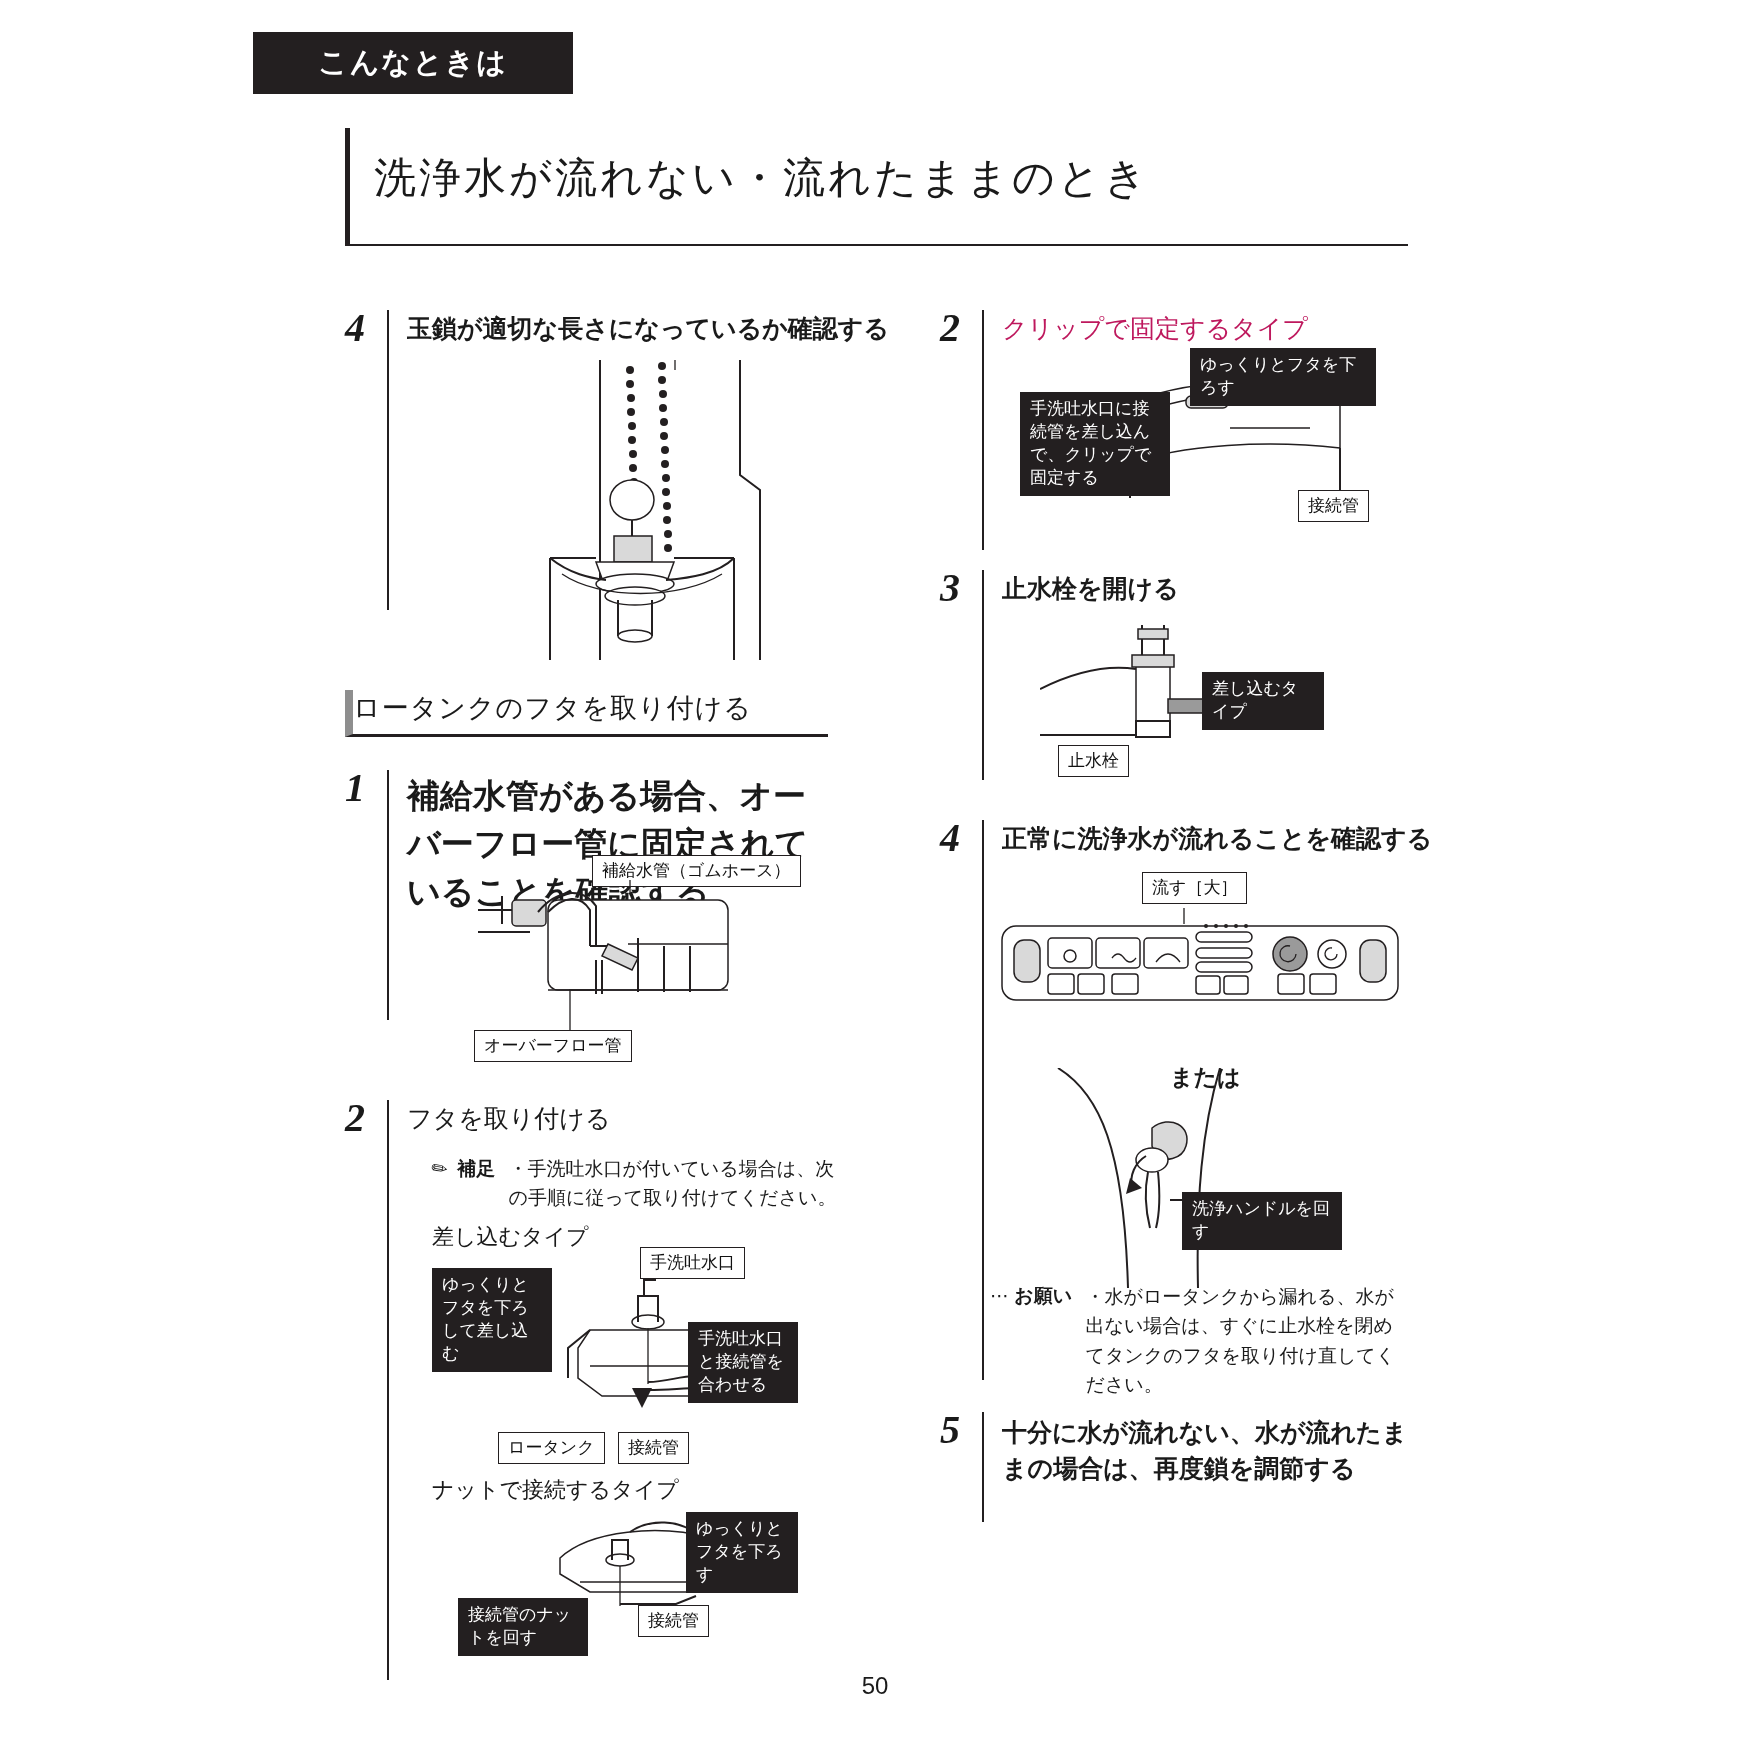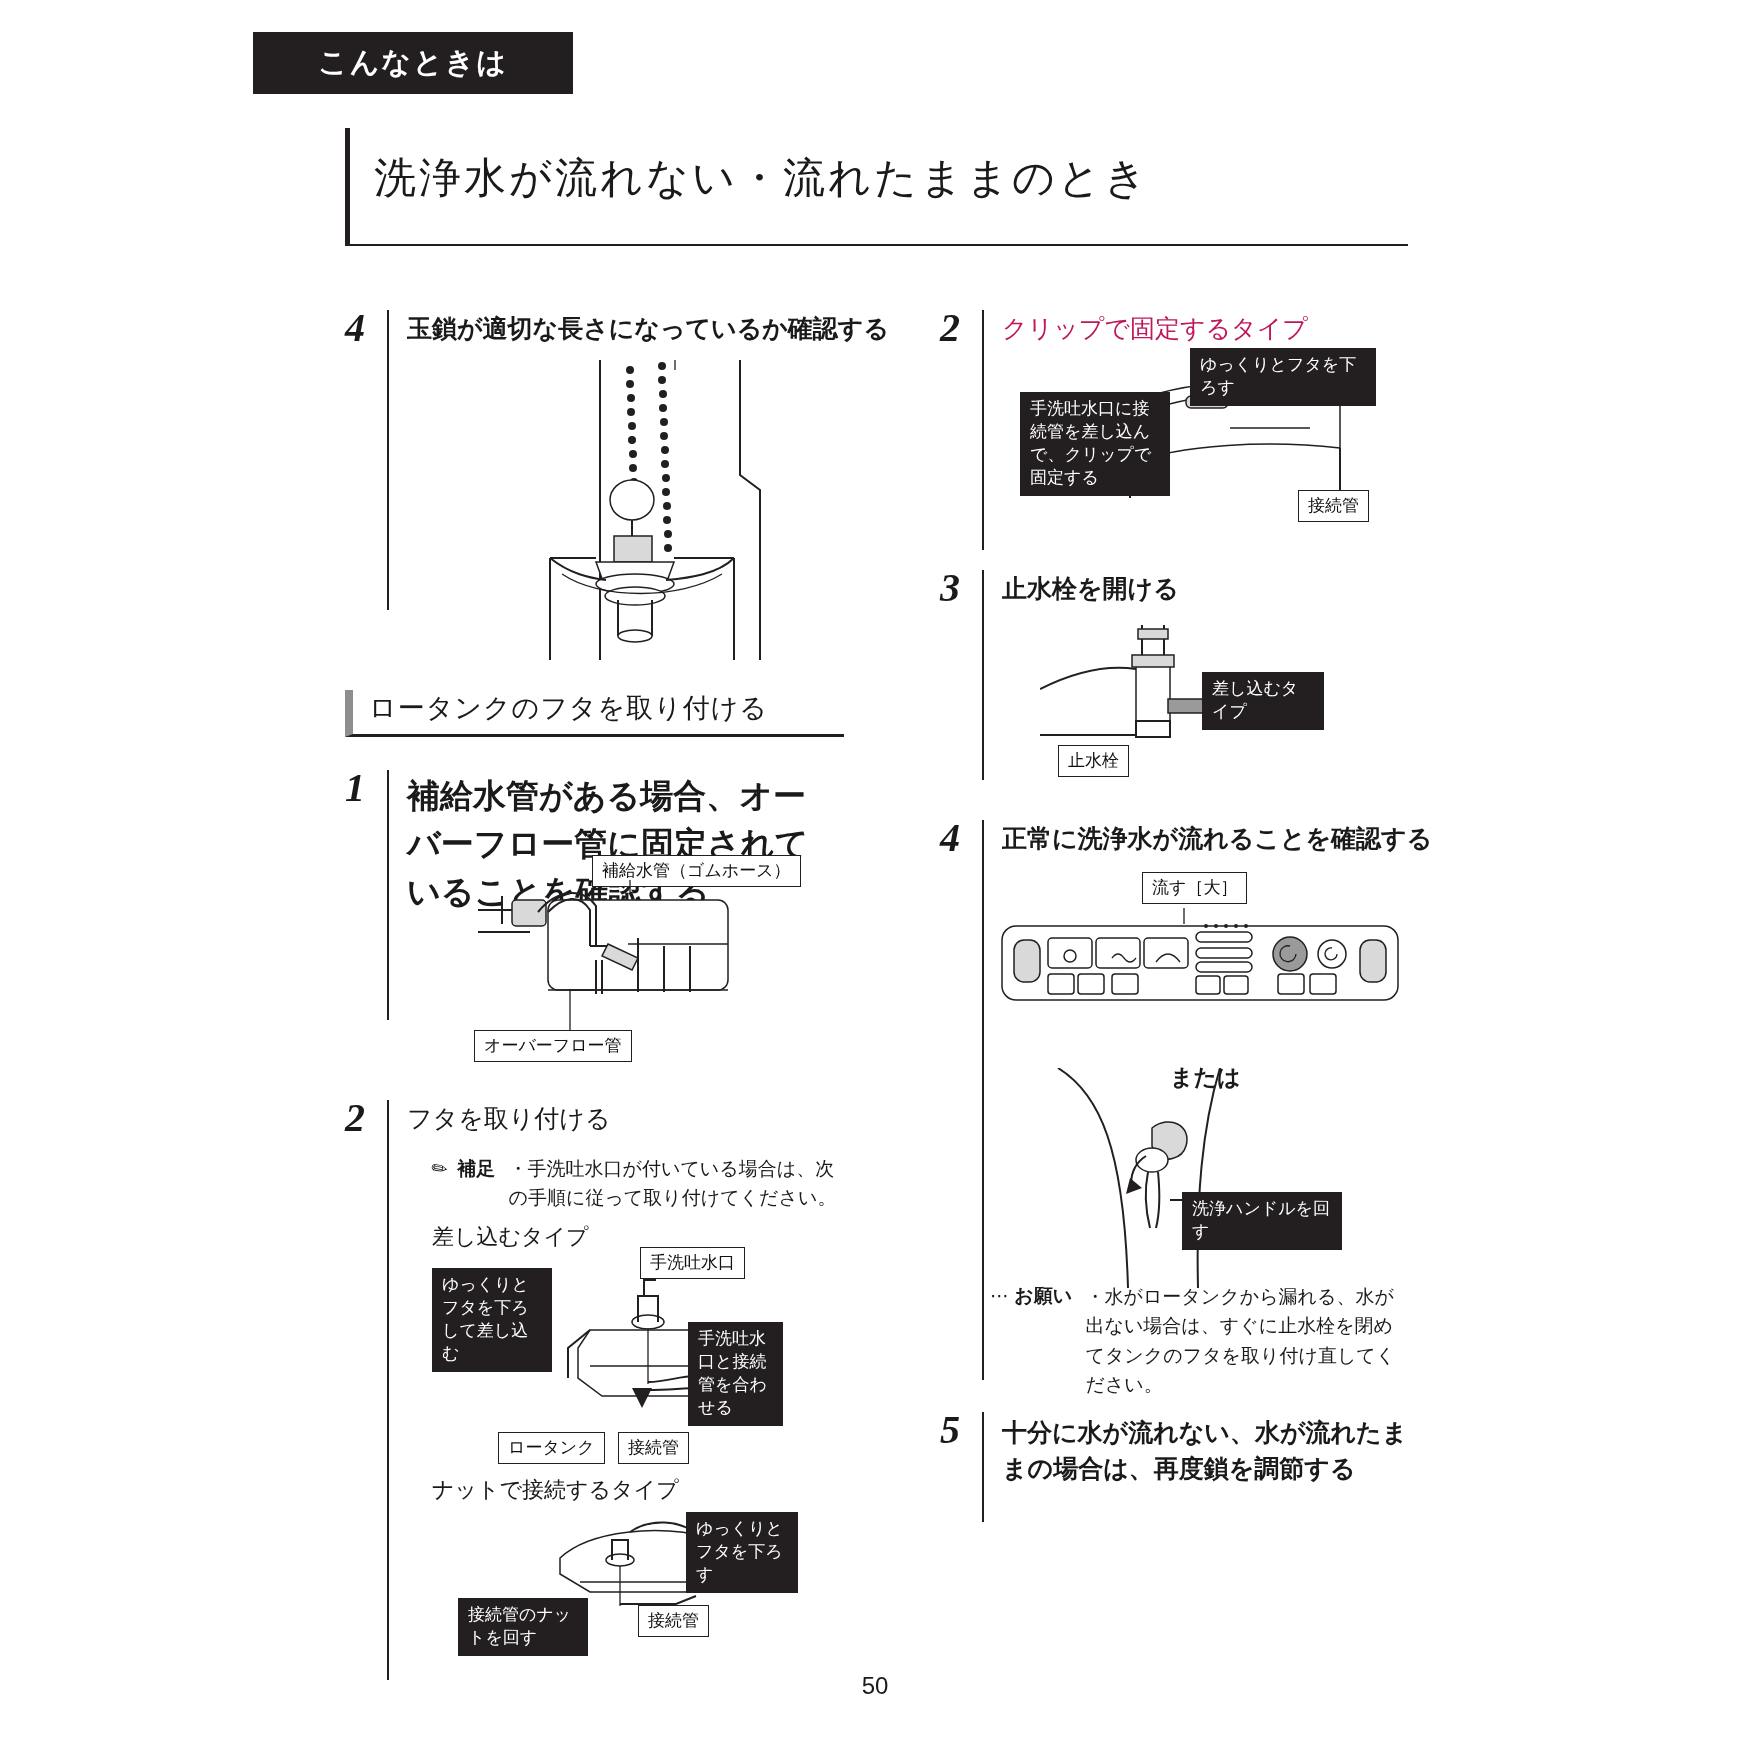--- a/index.html
+++ b/index.html
@@ -24,21 +24,21 @@
     border-left:5px solid #231f20;border-bottom:2px solid #231f20;
     box-sizing:border-box;
   }
   .title-wrap .title{
     position:absolute;left:24px;top:22px;font-size:42px;letter-spacing:3px;font-weight:500;
   }
 
   
   .section-head{
     position:absolute;font-size:27px;letter-spacing:1px;
-    border-bottom:3px solid #231f20;padding-bottom:8px;padding-left:16px;
+    border-bottom:3px solid #231f20;padding-bottom:8px;
     border-left:8px solid #8e8e8e;
   }
 
   
   .callout{
     position:absolute;background:#231f20;color:#fff;font-size:17px;
     padding:6px 10px;line-height:1.35;box-sizing:border-box;
   }
   .labelbox{
     position:absolute;background:#fff;color:#111;border:1.5px solid #231f20;
@@ -195,21 +195,21 @@
       <path class="ln" d="M128 112 c 20 0, 30 -6, 48 -6 h44"></path>
       <path class="ln" d="M128 120 c 22 0, 34 -2, 52 -2 h40"></path>
       <path class="ln-thin" d="M70 96 h120"></path>
       <g fill="#231f20">
           <path d="M112 118 l10 20 l10 -20 z"></path>
         </g>
     </svg>
   </div>
   <div class="callout" style="left:432px;top:1268px;width:120px;">ゆっくりとフタを下ろして差し込む</div>
   <div class="labelbox" style="left:640px;top:1247px;">手洗吐水口</div>
-  <div class="callout" style="left:688px;top:1322px;width:95px;">手洗吐水口と接続管を合わせる</div>
+  <div class="callout" style="left:688px;top:1322px;width:110px;">手洗吐水口と接続管を合わせる</div>
   <div class="labelbox" style="left:498px;top:1432px;">ロータンク</div>
   <div class="labelbox" style="left:618px;top:1432px;">接続管</div>
 
   <div class="subhead" style="left:432px;top:1475px;">ナットで接続するタイプ</div>
 
   <div class="fig" style="left:520px;top:1508px;">
     <svg width="300" height="150" viewBox="0 0 300 150">
       <path class="fillw" d="M40 50 C 70 22, 140 16, 190 30 l20 12 v22 l-40 20 h-100 l-30 -18 z"></path>
       <path class="ln" d="M110 24 C 130 10, 160 12, 176 26"></path>
       <ellipse class="fillw" cx="100" cy="52" rx="14" ry="6"></ellipse>

